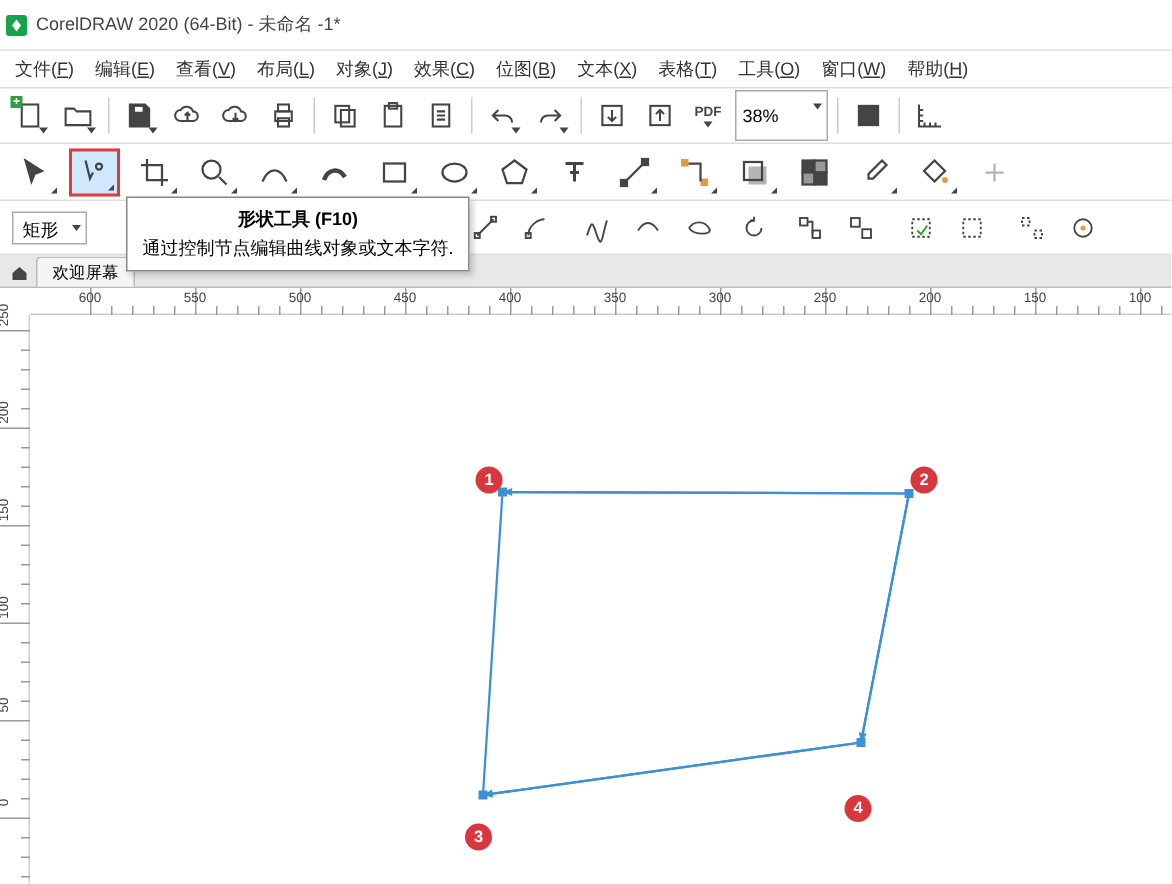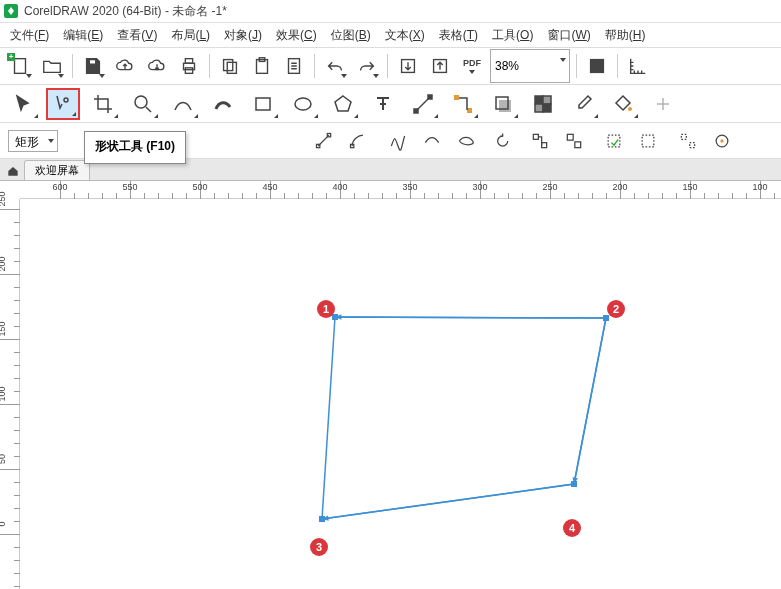--- a/index.html
+++ b/index.html
@@ -1,30 +1,30 @@
 <!DOCTYPE html>
 <html><head>
 <meta charset="utf-8">
 <style>
 * { box-sizing: border-box; margin: 0; padding: 0; font-family: "Microsoft YaHei", Arial, sans-serif; }
 body { width: 781px; height: 589px; background: #fff; overflow: hidden; font-size: 12px; user-select: none; }
-.titlebar { height: 23px; background: #fff; border-bottom: 1px solid #e0e0e0; display: flex; align-items: center; padding-left: 4px; gap: 6px; }
+.titlebar { height: 34px; background: #fff; border-bottom: 1px solid #e0e0e0; display: flex; align-items: center; padding-left: 4px; gap: 6px; }
 .titlebar .logo { width: 14px; height: 14px; background: #17a349; border-radius: 2px; display: flex; align-items: center; justify-content: center; }
 .titlebar .logo svg { width: 10px; height: 10px; }
 .titlebar .title { color: #444; font-size: 12px; }
 .menubar { height: 24px; background: #fff; display: flex; align-items: center; padding: 0 4px; gap: 2px; }
 .menubar .menu-item { padding: 2px 6px; color: #333; font-size: 12px; cursor: default; }
 .menubar .menu-item u { text-decoration: underline; }
 .toolbar { height: 38px; background: #fff; border-top: 1px solid #ddd; border-bottom: 1px solid #ddd; display: flex; align-items: center; padding: 0 6px; gap: 4px; position: relative; }
 .toolbar .sep { width: 1px; height: 24px; background: #ccc; margin: 0 2px; }
 .tbtn { width: 28px; height: 28px; display: flex; align-items: center; justify-content: center; color: #444; position: relative; }
 .tbtn svg { width: 22px; height: 22px; stroke: #444; fill: none; stroke-width: 1.5; }
 .tbtn .dd { position: absolute; bottom: 2px; right: 2px; width: 0; height: 0; border-left: 3px solid transparent; border-right: 3px solid transparent; border-top: 4px solid #444; }
 .tbtn .plus { position: absolute; top: 1px; left: 1px; width: 8px; height: 8px; background: #2ea043; color: #fff; font-size: 8px; line-height: 8px; text-align: center; font-weight: bold; }
-.zoom-box { width: 80px; height: 22px; border: 1px solid #aaa; display: flex; align-items: center; padding: 16px 4px; font-size: 12px; position: relative; }
+.zoom-box { width: 62px; height: 22px; border: 1px solid #aaa; display: flex; align-items: center; padding: 16px 4px; font-size: 12px; position: relative; }
 .zoom-box .dd { position: absolute; right: 3px; top: 8px; width: 0; height: 0; border-left: 3px solid transparent; border-right: 3px solid transparent; border-top: 4px solid #444; }
 .toolbox { height: 38px; background: #fff; border-bottom: 1px solid #ddd; display: flex; align-items: center; padding: 0 6px; gap: 6px; }
 .tool { width: 34px; height: 32px; display: flex; align-items: center; justify-content: center; position: relative; }
 .tool svg { width: 24px; height: 24px; stroke: #444; fill: none; stroke-width: 1.5; }
 .tool.selected { background: #cfe8fb; border: 2px solid #e03a3a; }
 .tool .fly { position: absolute; bottom: 2px; right: 2px; width: 0; height: 0; border-left: 4px solid transparent; border-bottom: 4px solid #444; }
 .propbar { height: 36px; background: #fff; border-bottom: 1px solid #ddd; display: flex; align-items: center; padding: 0 8px; gap: 6px; position: relative; }
 .propbar .combo { height: 22px; border: 1px solid #aaa; padding: 0 18px 0 6px; display: flex; align-items: flex-end; font-size: 12px; position: relative; min-width: 48px; }
 .propbar .combo .dd { position: absolute; right: 3px; top: 8px; width: 0; height: 0; border-left: 3px solid transparent; border-right: 3px solid transparent; border-top: 4px solid #444; }
 .propbar .smallbtn { width: 28px; height: 28px; display: flex; align-items: center; justify-content: center; }
@@ -371,20 +371,21 @@
   <div class="smallbtn">
       <svg viewBox="0 0 24 24">
         <circle cx="12" cy="12" r="7"></circle>
         <circle cx="12" cy="12" r="2" fill="#e39b3a" stroke="none"></circle>
       </svg>
     </div>
 </div>
 
 <div class="tooltip">
   <div class="ttitle">形状工具 (F10)</div>
+  <div>通过控制节点编辑曲线对象或文本字符.</div>
 </div>
 
 <div class="tabbar">
   <div class="home">
       <svg width="14" height="14" viewBox="0 0 24 24">
         <path d="M4 12L12 5l8 7v8H4z" fill="#444"></path>
       </svg>
     </div>
   <div class="tab">
       <span>欢迎屏幕</span>

